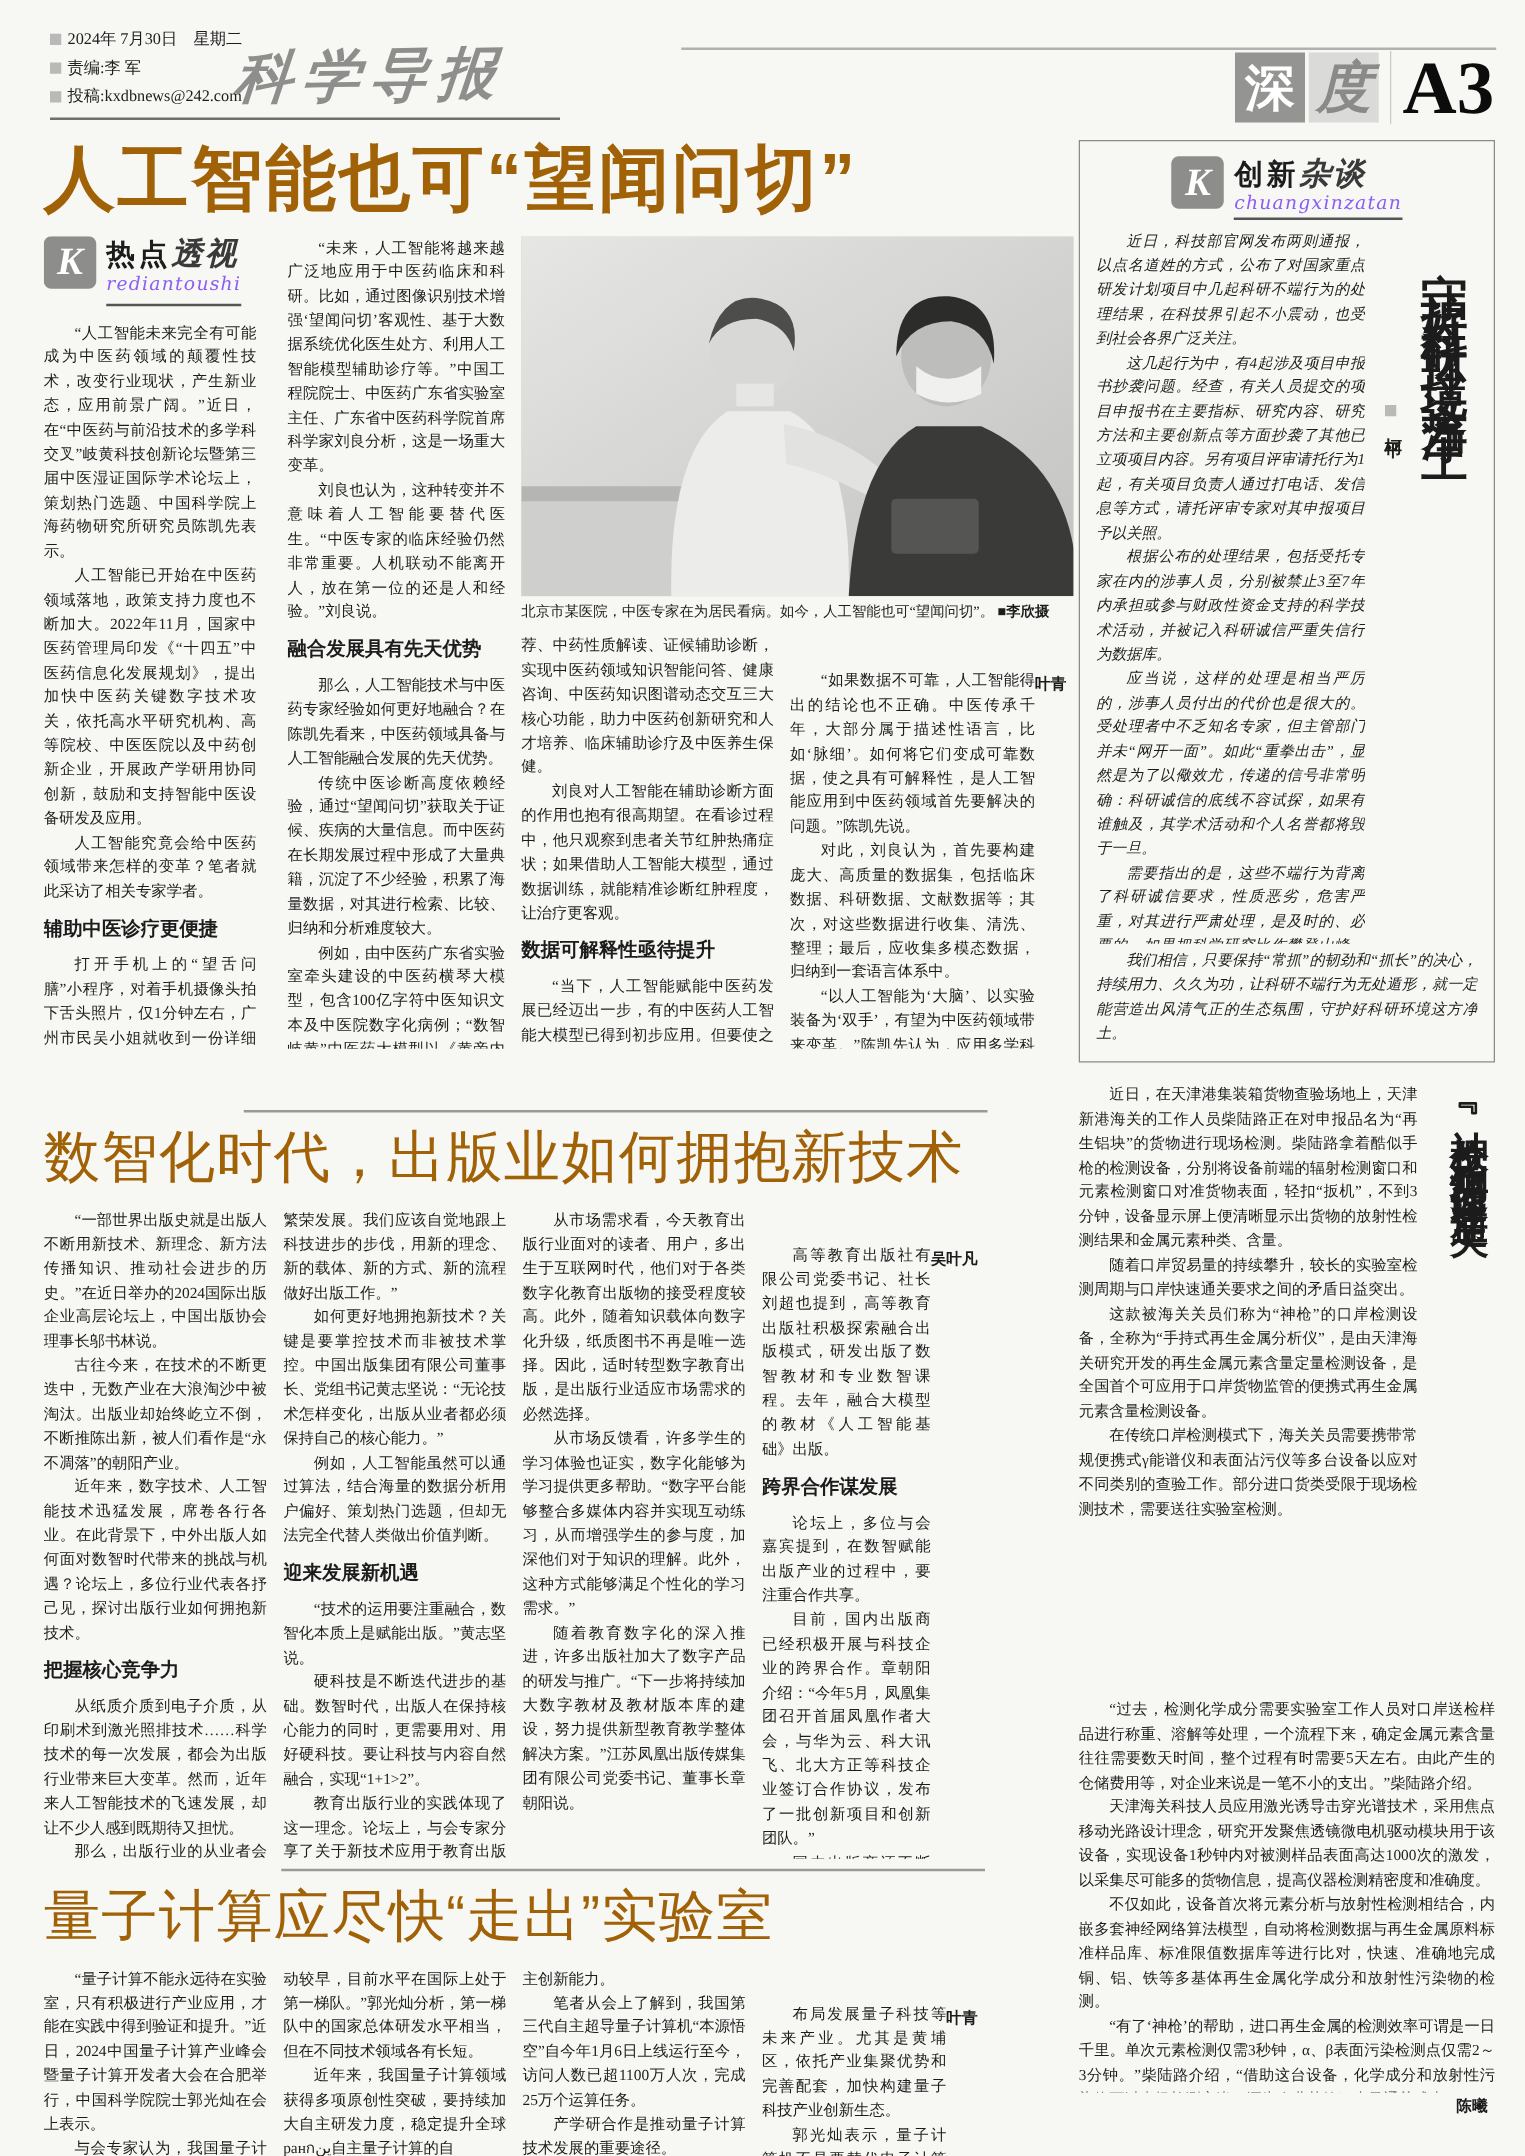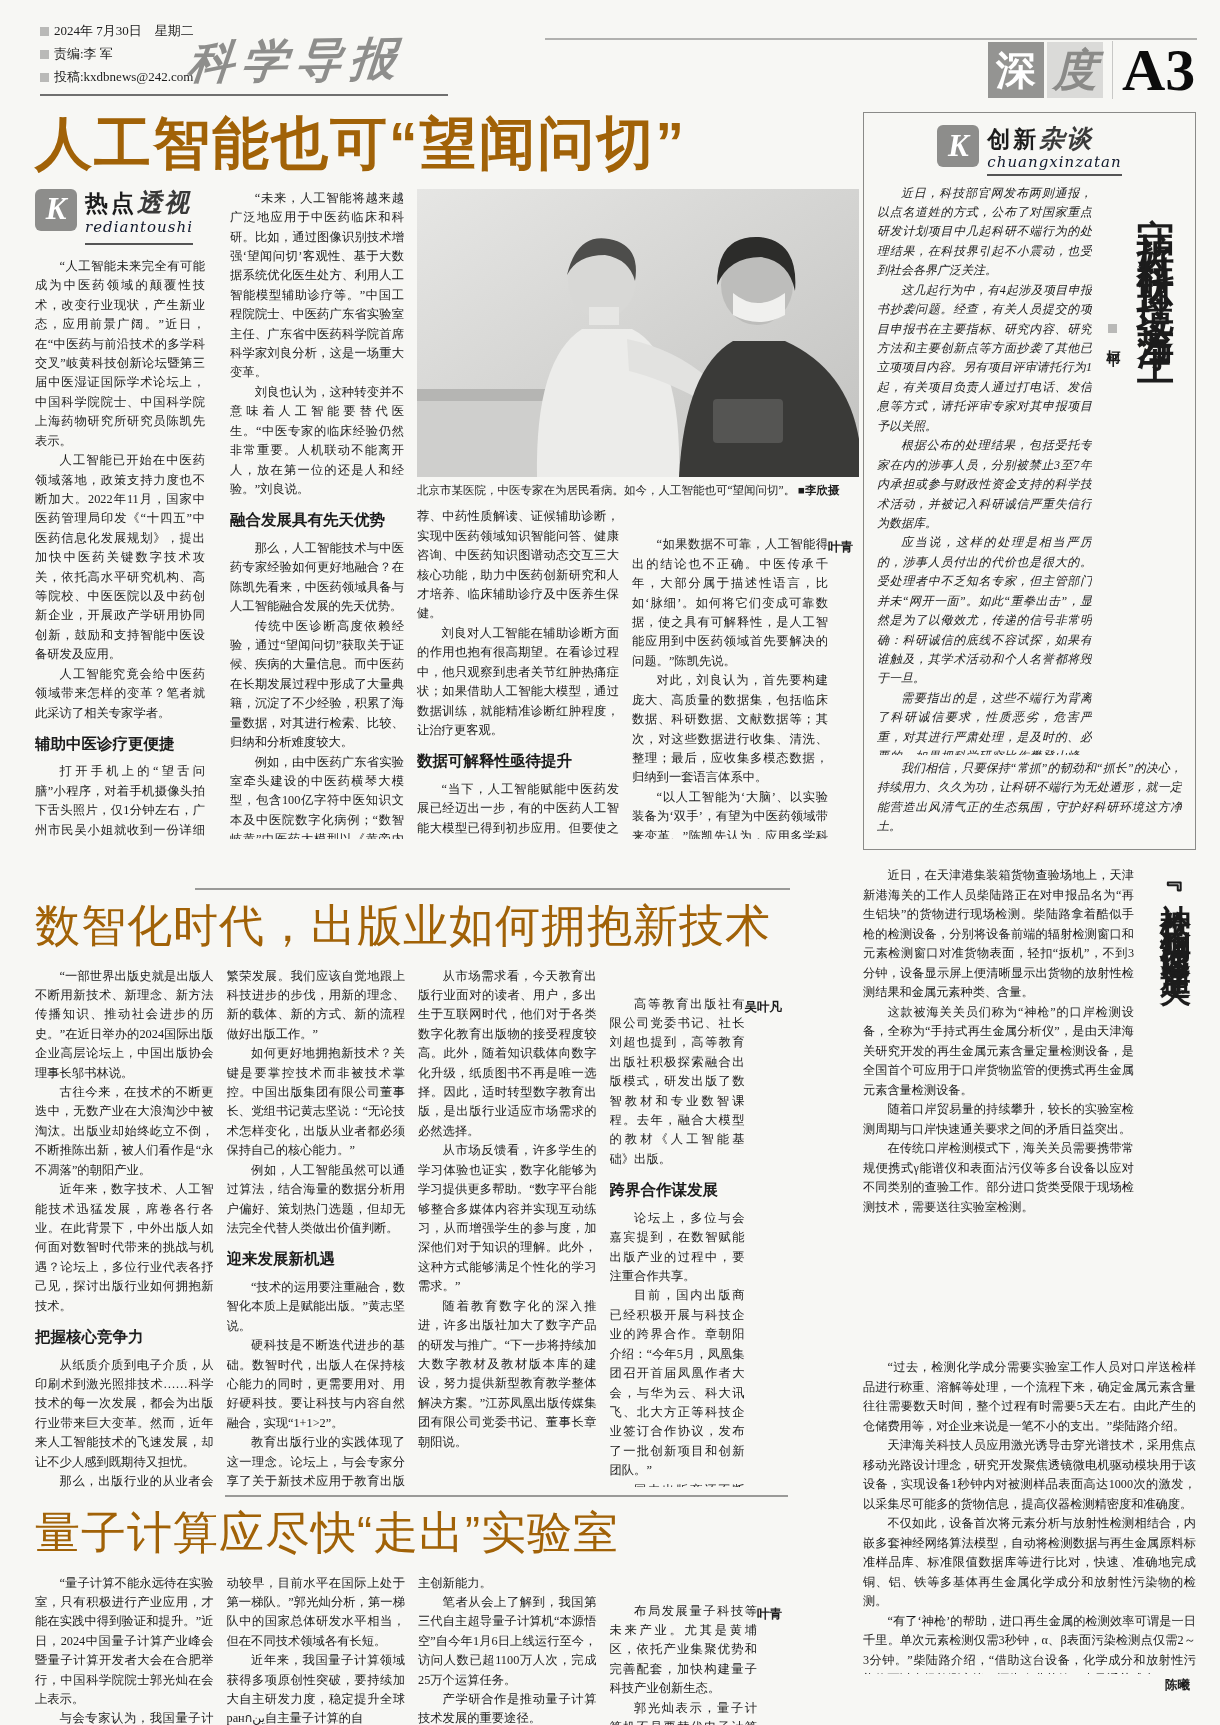--- a/index.html
+++ b/index.html
@@ -42,21 +42,21 @@
   
   .kbadge{display:flex;gap:8px;align-items:flex-start;margin-bottom:12px;}
   .ktile{width:42px;height:42px;background:#8d8d8b;border-radius:6px;color:#fff;flex:none;
          display:flex;align-items:center;justify-content:center;font-size:31px;font-weight:bold;
          font-style:italic;font-family:"Liberation Serif",serif;}
   .kb-right{border-bottom:2px solid #555;padding-bottom:3px;}
   .kb-title{white-space:nowrap;line-height:1.1;}
   .kb-bold{font-size:23px;font-weight:900;font-family:"Liberation Sans",sans-serif;letter-spacing:3px;}
   .kb-script{font-size:25px;font-weight:bold;font-style:italic;color:#3a3a3a;
              font-family:"DejaVu Serif",serif;letter-spacing:2px;}
-  .kb-pinyin{font-size:15px;font-style:italic;color:#0f172a;letter-spacing:1px;
+  .kb-pinyin{font-size:15px;font-style:italic;color:#8b5cf6;letter-spacing:1px;
              font-family:"DejaVu Serif",serif;}
   
   #article1{left:35px;top:112px;width:824px;}
   .a1-cols{height:650px;}
   .a1-c1{width:176px;}
   .a1-c2{width:180px;margin-left:12px;}
   .a1-right{width:442px;display:flex;flex-direction:column;}
   .photo{height:288px;background:#d9d9d7;position:relative;overflow:hidden;flex:none;}
   .caption{font-size:11.5px;line-height:1.45;margin:5px 0 9px 0;flex:none;}
   .caption b{font-family:"Liberation Sans",sans-serif;}
@@ -118,21 +118,21 @@
   <div class="cols a1-cols">
     <div class="col a1-c1">
       <div class="kbadge">
         <div class="ktile">K</div>
         <div class="kb-right">
           <div class="kb-title"><span class="kb-bold">热点</span><span class="kb-script">透视</span></div>
           <div class="kb-pinyin">rediantoushi</div>
         </div>
       </div>
       <div>
-          <p class="b-p">“人工智能未来完全有可能成为中医药领域的颠覆性技术，改变行业现状，产生新业态，应用前景广阔。”近日，在“中医药与前沿技术的多学科交叉”岐黄科技创新论坛暨第三届中医湿证国际学术论坛上，中国科学院院士、中国科学院上海药物研究所研究员陈凯先表示。</p>
+          <p class="b-p">“人工智能未来完全有可能成为中医药领域的颠覆性技术，改变行业现状，产生新业态，应用前景广阔。”近日，在“中医药与前沿技术的多学科交叉”岐黄科技创新论坛暨第三届中医湿证国际学术论坛上，策划热门选题、中国科学院上海药物研究所研究员陈凯先表示。</p>
           <p class="b-p">人工智能已开始在中医药领域落地，政策支持力度也不断加大。2022年11月，国家中医药管理局印发《“十四五”中医药信息化发展规划》，提出加快中医药关键数字技术攻关，依托高水平研究机构、高等院校、中医医院以及中药创新企业，开展政产学研用协同创新，鼓励和支持智能中医设备研发及应用。</p>
           <p class="b-p">人工智能究竟会给中医药领域带来怎样的变革？笔者就此采访了相关专家学者。</p>
           <p class="b-h">辅助中医诊疗更便捷</p>
           <p class="b-p">打开手机上的“望舌问膳”小程序，对着手机摄像头拍下舌头照片，仅1分钟左右，广州市民吴小姐就收到一份详细的身体体征报告。“太方便了，以往想身体调理，我还得去医院排队问诊。”她高兴地说。</p>
         </div>
     </div>
     <div class="col a1-c2">
         <p class="b-p">“未来，人工智能将越来越广泛地应用于中医药临床和科研。比如，通过图像识别技术增强‘望闻问切’客观性、基于大数据系统优化医生处方、利用人工智能模型辅助诊疗等。”中国工程院院士、中医药广东省实验室主任、广东省中医药科学院首席科学家刘良分析，这是一场重大变革。</p>
         <p class="b-p">刘良也认为，这种转变并不意味着人工智能要替代医生。“中医专家的临床经验仍然非常重要。人机联动不能离开人，放在第一位的还是人和经验。”刘良说。</p>
         <p class="b-h">融合发展具有先天优势</p>
@@ -208,22 +208,22 @@
       <div class="vh-byline"><span class="sq"></span><span>柯平</span></div>
     </div>
   </div>
   <div class="cbox-closing">我们相信，只要保持“常抓”的韧劲和“抓长”的决心，持续用力、久久为功，让科研不端行为无处遁形，就一定能营造出风清气正的生态氛围，守护好科研环境这方净土。</div>
 </div>
 
 <div class="abs" id="shenqiang">
   <div class="sq-top">
     <div class="sq-text">
         <p class="b-p">近日，在天津港集装箱货物查验场地上，天津新港海关的工作人员柴陆路正在对申报品名为“再生铝块”的货物进行现场检测。柴陆路拿着酷似手枪的检测设备，分别将设备前端的辐射检测窗口和元素检测窗口对准货物表面，轻扣“扳机”，不到3分钟，设备显示屏上便清晰显示出货物的放射性检测结果和金属元素种类、含量。</p>
+        <p class="b-p">随着口岸贸易量的持续攀升，较长的实验室检测周期与口岸快速通关要求之间的矛盾日益突出。</p>
         <p class="b-p">这款被海关关员们称为“神枪”的口岸检测设备，全称为“手持式再生金属分析仪”，是由天津海关研究开发的再生金属元素含量定量检测设备，是全国首个可应用于口岸货物监管的便携式再生金属元素含量检测设备。</p>
-        <p class="b-p">随着口岸贸易量的持续攀升，较长的实验室检测周期与口岸快速通关要求之间的矛盾日益突出。</p>
         <p class="b-p">在传统口岸检测模式下，海关关员需要携带常规便携式γ能谱仪和表面沾污仪等多台设备以应对不同类别的查验工作。部分进口货类受限于现场检测技术，需要送往实验室检测。</p>
       </div>
     <div class="sq-vh">
       <div class="vh2">『神枪』检测提速口岸通关</div>
     </div>
   </div>
   <div class="sq-bottom">
       <p class="b-p">“过去，检测化学成分需要实验室工作人员对口岸送检样品进行称重、溶解等处理，一个流程下来，确定金属元素含量往往需要数天时间，整个过程有时需要5天左右。由此产生的仓储费用等，对企业来说是一笔不小的支出。”柴陆路介绍。</p>
       <p class="b-p">天津海关科技人员应用激光诱导击穿光谱技术，采用焦点移动光路设计理念，研究开发聚焦透镜微电机驱动模块用于该设备，实现设备1秒钟内对被测样品表面高达1000次的激发，以采集尽可能多的货物信息，提高仪器检测精密度和准确度。</p>
       <p class="b-p">不仅如此，设备首次将元素分析与放射性检测相结合，内嵌多套神经网络算法模型，自动将检测数据与再生金属原料标准样品库、标准限值数据库等进行比对，快速、准确地完成铜、铝、铁等多基体再生金属化学成分和放射性污染物的检测。</p>

